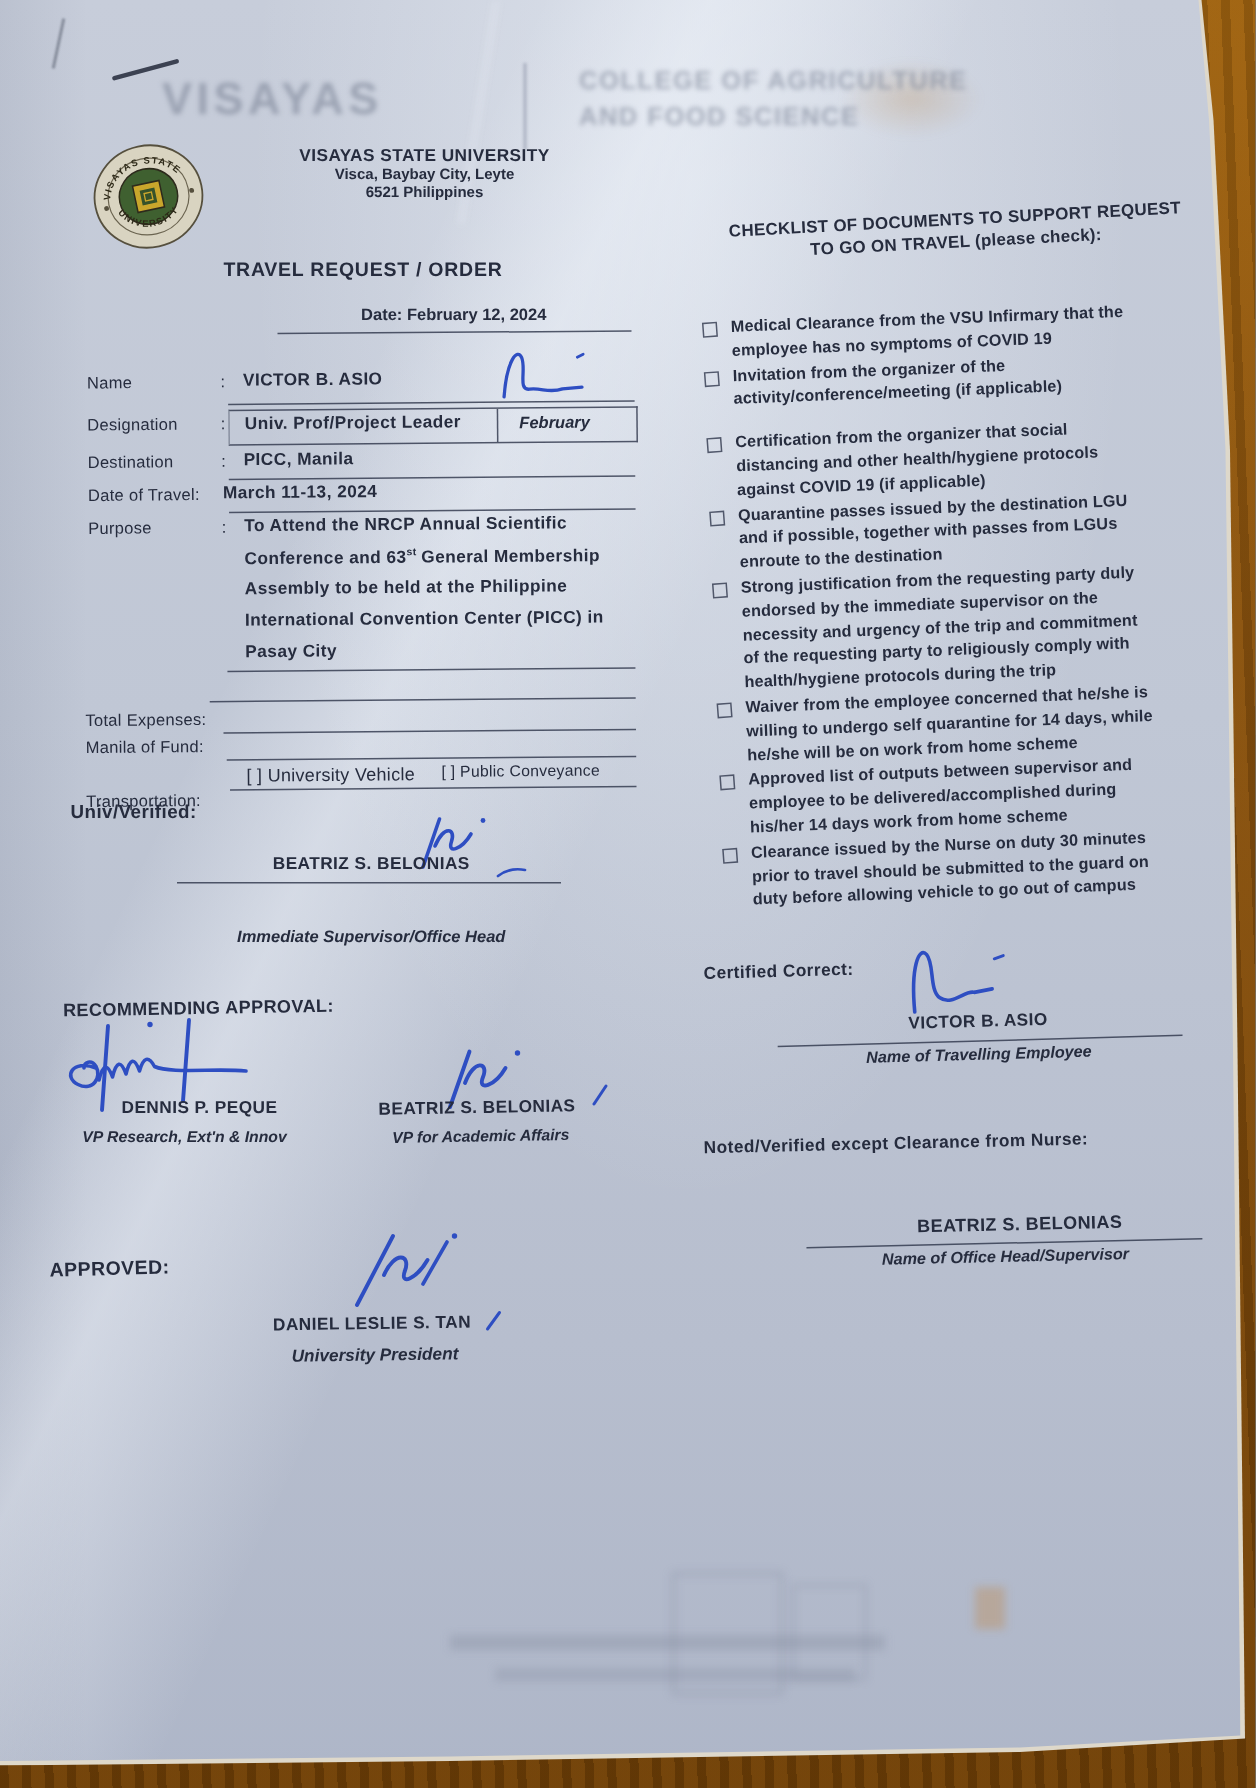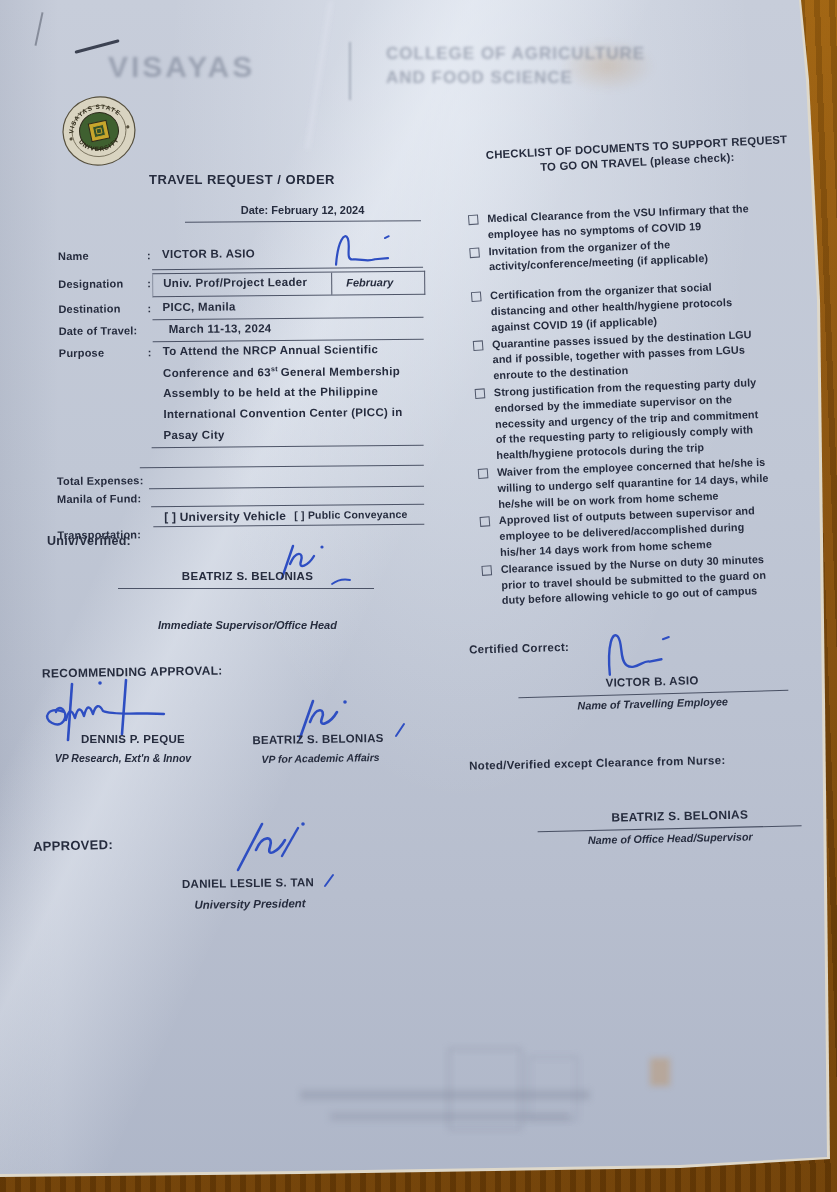--- a/index.html
+++ b/index.html
@@ -18,21 +18,21 @@
     position:absolute;inset:0;
     clip-path:polygon(0 0,799px 0,806px 80px,817px 300px,822px 700px,827px 1157px,680px 1165px,300px 1171px,0 1174px);
     background:
       radial-gradient(ellipse at 55% 10%, rgba(238,243,250,.55), rgba(238,243,250,0) 45%),
       linear-gradient(115deg, rgba(255,255,255,0) 26%, rgba(242,246,252,.45) 34%, rgba(242,246,252,0) 47%),
       linear-gradient(90deg, rgba(30,40,70,.07), rgba(30,40,70,0) 7%),
       linear-gradient(180deg,#c7cdda 0%,#c0c7d5 40%,#b7bece 75%,#aeb6c8 100%);
   }
   .abs{position:absolute;}
   .ctr{text-align:center;}
-  .lbl{font-size:11px;font-weight:bold;letter-spacing:.2px;text-align:right;}
+  .lbl{font-size:11px;font-weight:normal;letter-spacing:.2px;text-align:right;}
   .val{font-size:11.5px;font-weight:bold;letter-spacing:.3px;}
   .rule{height:1.4px;background:rgba(48,55,76,.82);}
   .vline{position:absolute;width:1.4px;background:rgba(48,55,76,.82);}
   .uni-name{font-size:11.5px;font-weight:bold;letter-spacing:.3px;}
   .addr{font-size:10px;font-weight:bold;}
   .doc-title{font-size:13px;font-weight:bold;letter-spacing:.5px;}
   .sec-h{font-size:12px;font-weight:bold;letter-spacing:.3px;}
   .sig-name{font-size:11.5px;font-weight:bold;letter-spacing:.3px;}
   .sig-title{font-size:11px;font-weight:bold;font-style:italic;}
   .sup{font-size:7px;vertical-align:5px;margin-right:3px;}
@@ -74,20 +74,25 @@
           <textPath href="#sealTop" startOffset="6%">VISAYAS STATE</textPath>
         </text>
         <text font-size="6.2" font-weight="bold" fill="#2c2817" letter-spacing="1">
           <textPath href="#sealBot" startOffset="12%">UNIVERSITY</textPath>
         </text>
         <circle cx="11" cy="41" r="1.6" fill="#56503e"></circle>
         <circle cx="69" cy="41" r="1.6" fill="#56503e"></circle>
       </g>
     </svg>
 
+    <div class="abs ctr" style="left:158px;top:98px;width:250px;">
+      <div class="uni-name">VISAYAS STATE UNIVERSITY</div>
+      <div class="addr" style="margin-top:1px;">Visca, Baybay City, Leyte</div>
+      <div class="addr" style="margin-top:1px;">6521   Philippines</div>
+    </div>
 
     <div class="abs ctr doc-title" style="left:142px;top:172px;width:200px;">TRAVEL REQUEST / ORDER</div>
 
     <div class="abs ctr" style="left:185px;top:204px;width:235px;font-size:11px;font-weight:bold;">Date: February 12, 2024</div>
     <div class="abs rule" style="left:185px;top:221px;width:236px;transform:rotate(-.4deg);"></div>
 
     <div class="abs" style="left:0;top:0;width:440px;height:530px;transform:rotate(-.5deg);transform-origin:60px 260px;">
 
       <svg class="abs sig" style="left:330px;top:231px;" width="64" height="40" viewBox="0 0 64 40">
         <path d="M6,36 C8,12 15,3 18,10 C21,18 15,32 23,31 C31,30 36,34 45,31 L58,30" stroke-width="2.2"></path>
@@ -106,21 +111,21 @@
         <span class="val" style="position:absolute;left:10px;top:3px;">Univ. Prof/Project Leader</span>
         <span class="sig-title" style="position:absolute;left:193px;top:4px;">February</span>
       </div>
 
       <span class="abs lbl" style="left:58px;top:303px;">Destination</span>
       <span class="abs lbl" style="left:147px;top:303px;">:</span>
       <span class="abs val" style="left:162px;top:302px;">PICC, Manila</span>
       <div class="abs rule" style="left:152px;top:320px;width:271px;"></div>
 
       <span class="abs lbl" style="left:58px;top:325px;">Date of Travel:</span>
-      <span class="abs val" style="left:168px;top:324px;">March 11-13, 2024</span>
+      <span class="abs val" style="left:148px;top:324px;">March 11-13, 2024</span>
       <div class="abs rule" style="left:152px;top:342px;width:271px;"></div>
 
       <span class="abs lbl" style="left:58px;top:347px;">Purpose</span>
       <span class="abs lbl" style="left:147px;top:347px;">:</span>
       <span class="abs val" style="left:162px;top:346px;">To Attend the NRCP Annual Scientific</span>
       <span class="abs val" style="left:162px;top:367px;">
         <span>Conference and 63</span><span class="sup">st</span><span>General Membership</span>
       </span>
       <span class="abs val" style="left:162px;top:388px;">Assembly to be held at the Philippine</span>
       <span class="abs val" style="left:162px;top:409px;">International Convention Center (PICC) in</span>

